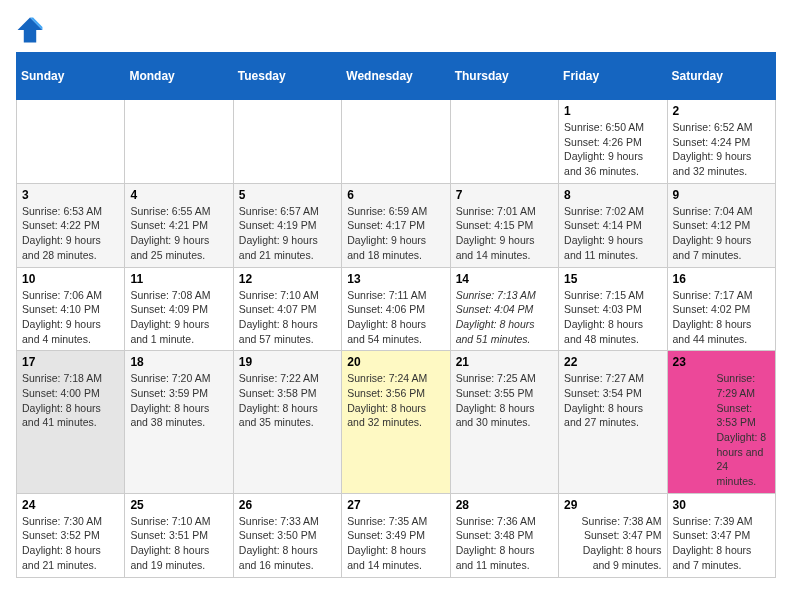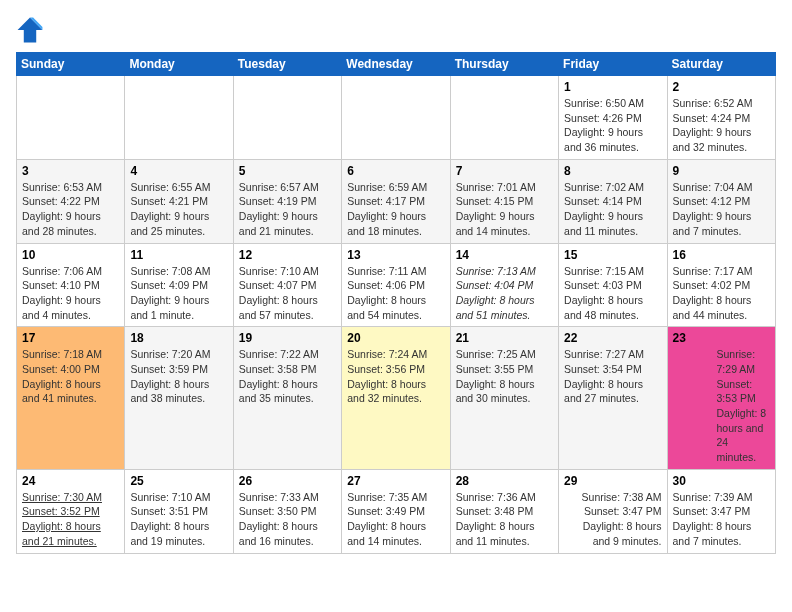--- a/index.html
+++ b/index.html
@@ -45,21 +45,21 @@
       color: #333;
     }
     .calendar {
       width: 100%;
       border-collapse: collapse;
       font-size: 11px;
     }
     .calendar th {
       background: #1565c0;
       color: #fff;
-      padding: 4px 4px;
+      padding: 16px 4px;
       text-align: left;
       font-size: 12px;
       font-weight: bold;
       border: 1px solid #1565c0;
     }
     .calendar td {
       border: 1px solid #ccc;
       vertical-align: top;
       padding: 4px 5px;
       width: calc(100% / 7);
@@ -218,21 +218,21 @@
 Daylight: 8 hours and 48 minutes.</div>
         </td>
         <td>
           <span class="day-number">16</span>
           <div class="day-info" style="white-space: pre-line;">Sunrise: 7:17 AM
 Sunset: 4:02 PM
 Daylight: 8 hours and 44 minutes.</div>
         </td>
       </tr>
       <tr>
-        <td style="background: #fdba74;">
+        <td style="background: #e5e5e5;">
           <span class="day-number">17</span>
           <div class="day-info" style="white-space: pre-line;">Sunrise: 7:18 AM
 Sunset: 4:00 PM
 Daylight: 8 hours and 41 minutes.</div>
         </td>
         <td style="background: rgb(245, 245, 245);">
           <span class="day-number">18</span>
           <div class="day-info" style="white-space: pre-line;">Sunrise: 7:20 AM
 Sunset: 3:59 PM
 Daylight: 8 hours and 38 minutes.</div>
@@ -264,21 +264,21 @@
         <td style="background: #ec4899;">
           <span class="day-number">23</span>
           <div class="day-info" style="white-space: pre-line; margin-left: 44px;">Sunrise: 7:29 AM
 Sunset: 3:53 PM
 Daylight: 8 hours and 24 minutes.</div>
         </td>
       </tr>
       <tr>
         <td>
           <span class="day-number">24</span>
-          <div class="day-info" style="white-space: pre-line; text-decoration: underline;">Sunrise: 7:30 AM
+          <div class="day-info" style="white-space: pre-line;">Sunrise: 7:30 AM
 Sunset: 3:52 PM
 Daylight: 8 hours and 21 minutes.</div>
         </td>
         <td>
           <span class="day-number">25</span>
           <div class="day-info" style="white-space: pre-line;">Sunrise: 7:10 AM
 Sunset: 3:51 PM
 Daylight: 8 hours and 19 minutes.</div>
         </td>
         <td>

